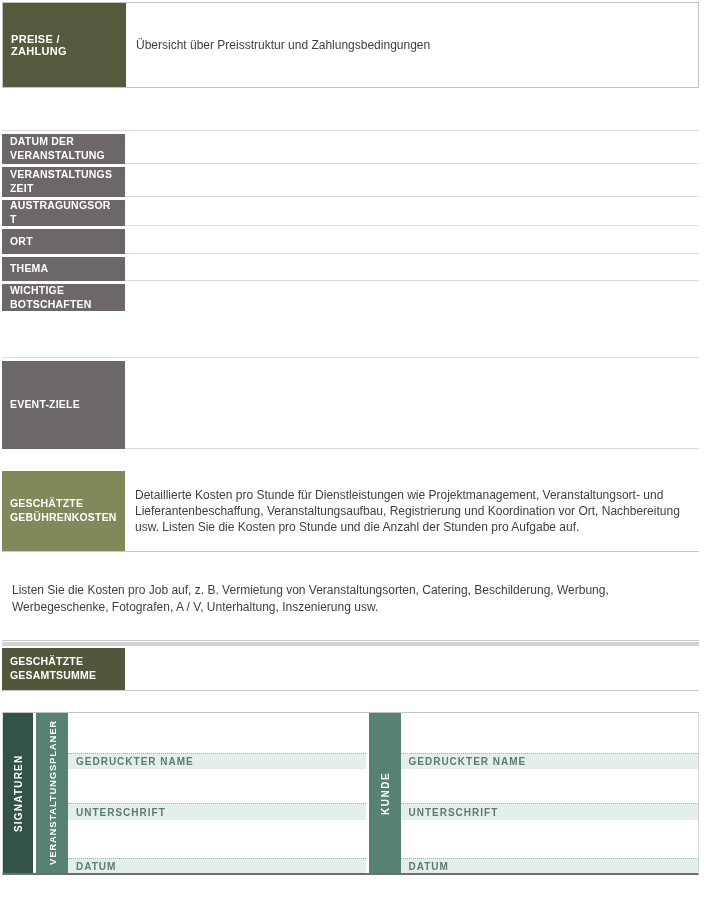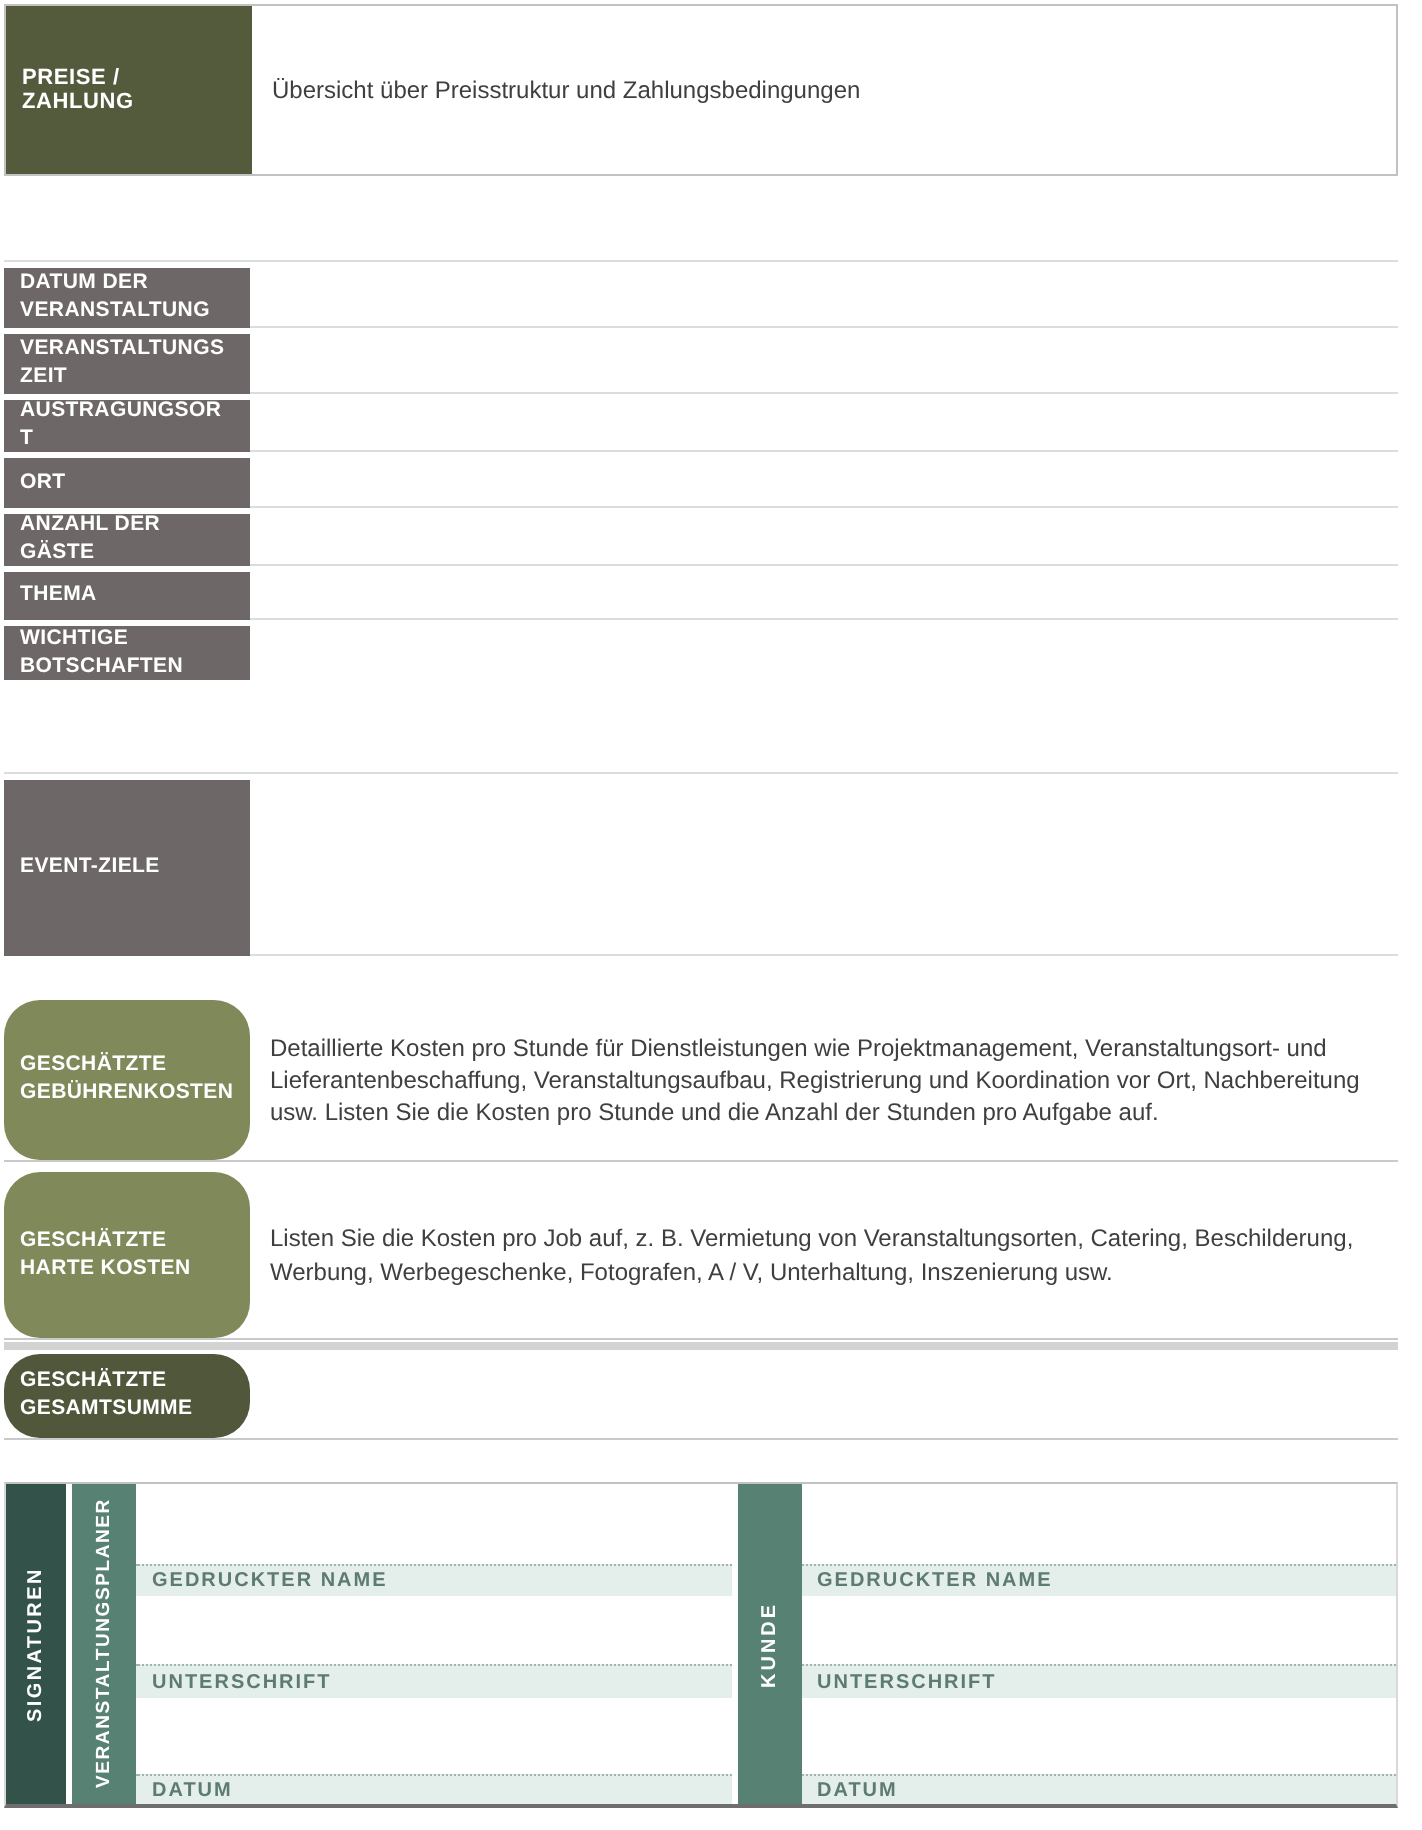--- a/index.html
+++ b/index.html
@@ -43,21 +43,21 @@
 
   
   .costs-section { margin-top: 22px; }
   .c-row { display: flex; align-items: stretch; border-bottom: 1px solid #c9c9c9; }
   .c-row.a { height: 81px; margin-bottom: 5px; }
   .c-row.b { height: 84px; }
   .c-row.c { height: 43px; }
   .c-label {
     width: 123px; color: #ffffff; font-weight: bold; font-size: 10.5px;
     line-height: 1.3; letter-spacing: 0.2px;
-    display: flex; align-items: center; padding: 0 8px; border-radius: 18px;
+    display: flex; align-items: center; padding: 0 8px;
   }
   .c-label.olive { background: #7f8959; }
   .c-label.darkolive { background: #51573a; }
   .c-desc {
     flex: 1; background: #ffffff; display: flex; align-items: center;
     padding: 0 12px 0 10px; font-size: 12px; color: #3f3f3f; line-height: 1.34;
   }
   .c-divider { height: 4px; background: #d3d3d3; margin: 1px 0 2px 0; }
 
   
@@ -118,26 +118,20 @@
           <span>AUSTRAGUNGSORT</span>
         </div>
       <div class="d-value"></div>
     </div>
     <div class="d-row r4">
       <div class="d-label">
           <span>ORT</span>
         </div>
       <div class="d-value"></div>
     </div>
-    <div class="d-row r5">
-      <div class="d-label">
-          <span>ANZAHL DER GÄSTE</span>
-        </div>
-      <div class="d-value"></div>
-    </div>
     <div class="d-row r6">
       <div class="d-label">
           <span>THEMA</span>
         </div>
       <div class="d-value"></div>
     </div>
     <div class="d-row r7">
       <div class="d-label">
           <span>WICHTIGE BOTSCHAFTEN</span>
         </div>
@@ -152,23 +146,20 @@
   </section>
 
   <section class="costs-section">
     <div class="c-row a">
       <div class="c-label olive">
           <span>GESCHÄTZTE GEBÜHRENKOSTEN</span>
         </div>
       <div class="c-desc">Detaillierte Kosten pro Stunde für Dienstleistungen wie Projektmanagement, Veranstaltungsort- und Lieferantenbeschaffung, Veranstaltungsaufbau, Registrierung und Koordination vor Ort, Nachbereitung usw. Listen Sie die Kosten pro Stunde und die Anzahl der Stunden pro Aufgabe auf.</div>
     </div>
     <div class="c-row b">
-      <div class="c-label olive">
-          <span>GESCHÄTZTE HARTE KOSTEN</span>
-        </div>
       <div class="c-desc">Listen Sie die Kosten pro Job auf, z. B. Vermietung von Veranstaltungsorten, Catering, Beschilderung, Werbung, Werbegeschenke, Fotografen, A / V, Unterhaltung, Inszenierung usw.</div>
     </div>
     <div class="c-divider"></div>
     <div class="c-row c">
       <div class="c-label darkolive">
           <span>GESCHÄTZTE GESAMTSUMME</span>
         </div>
       <div class="c-desc"></div>
     </div>
   </section>

